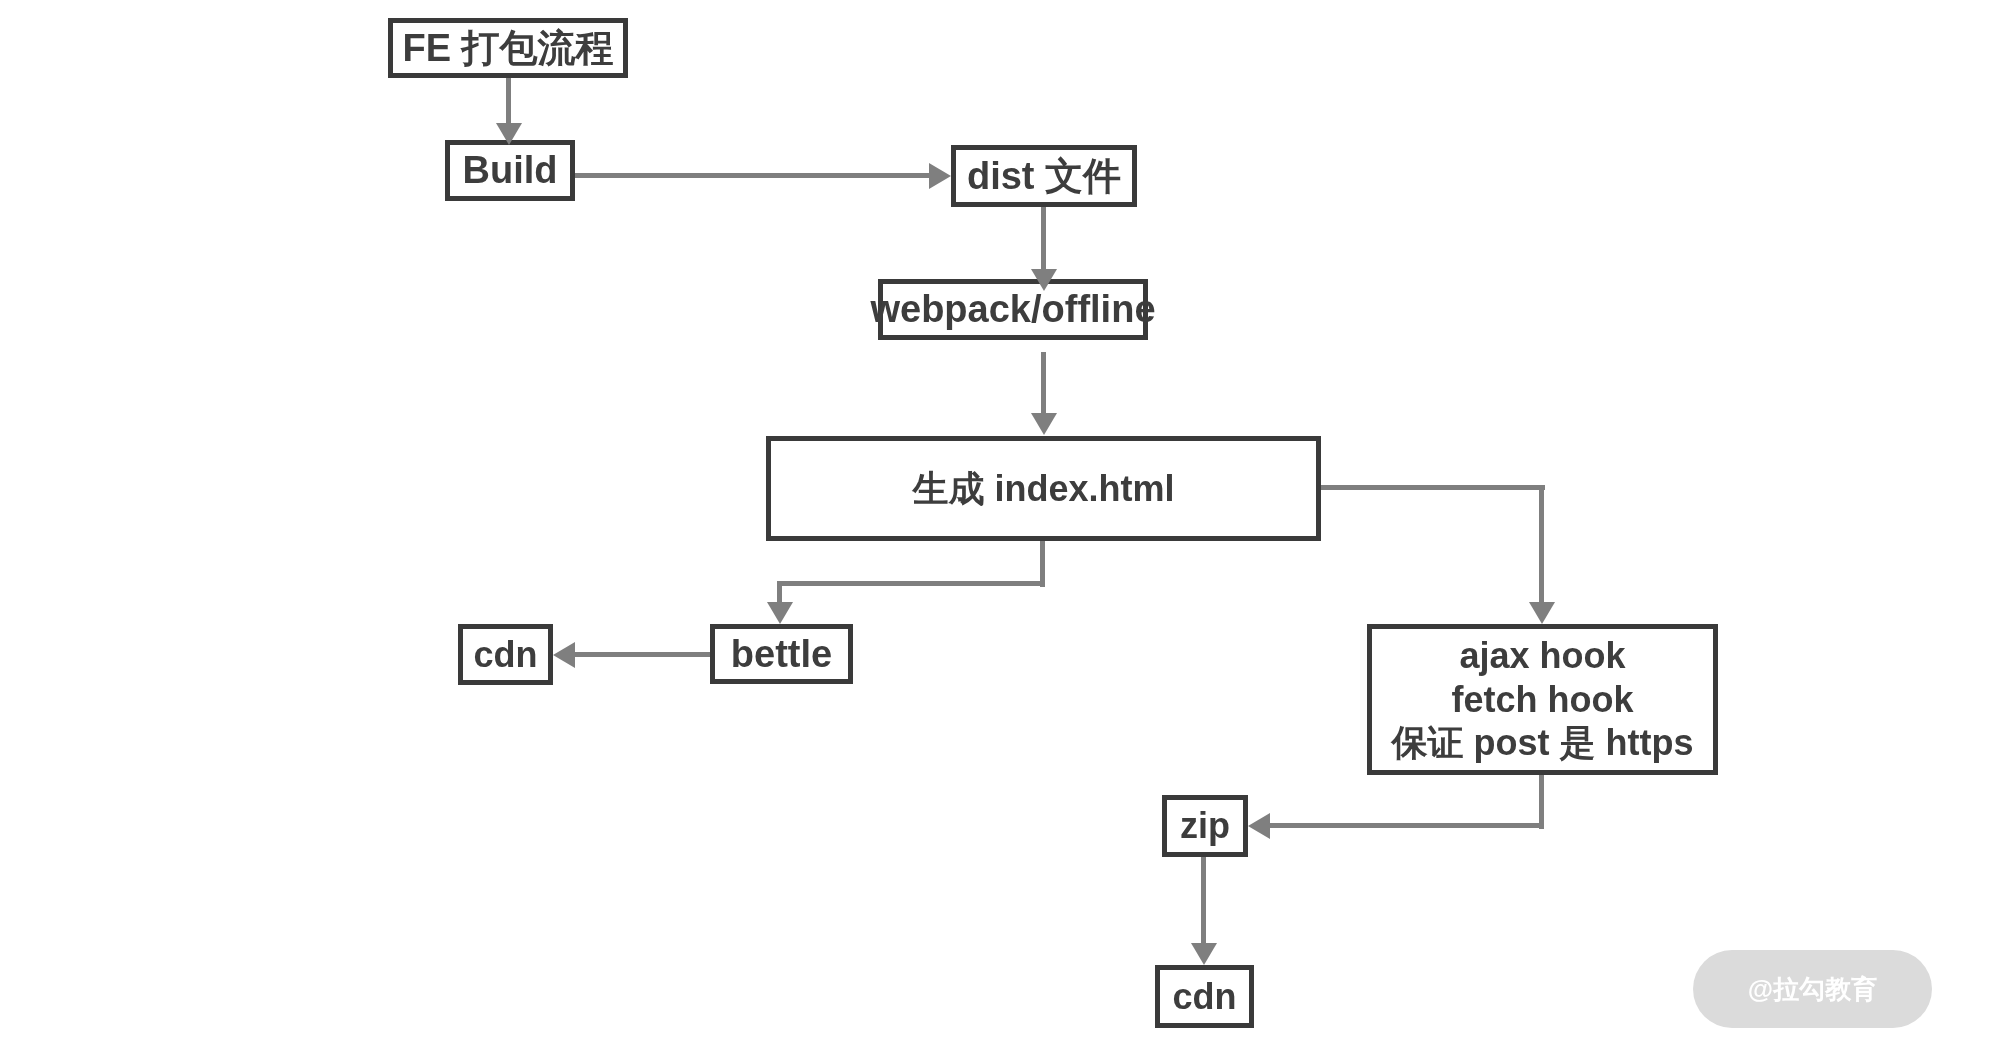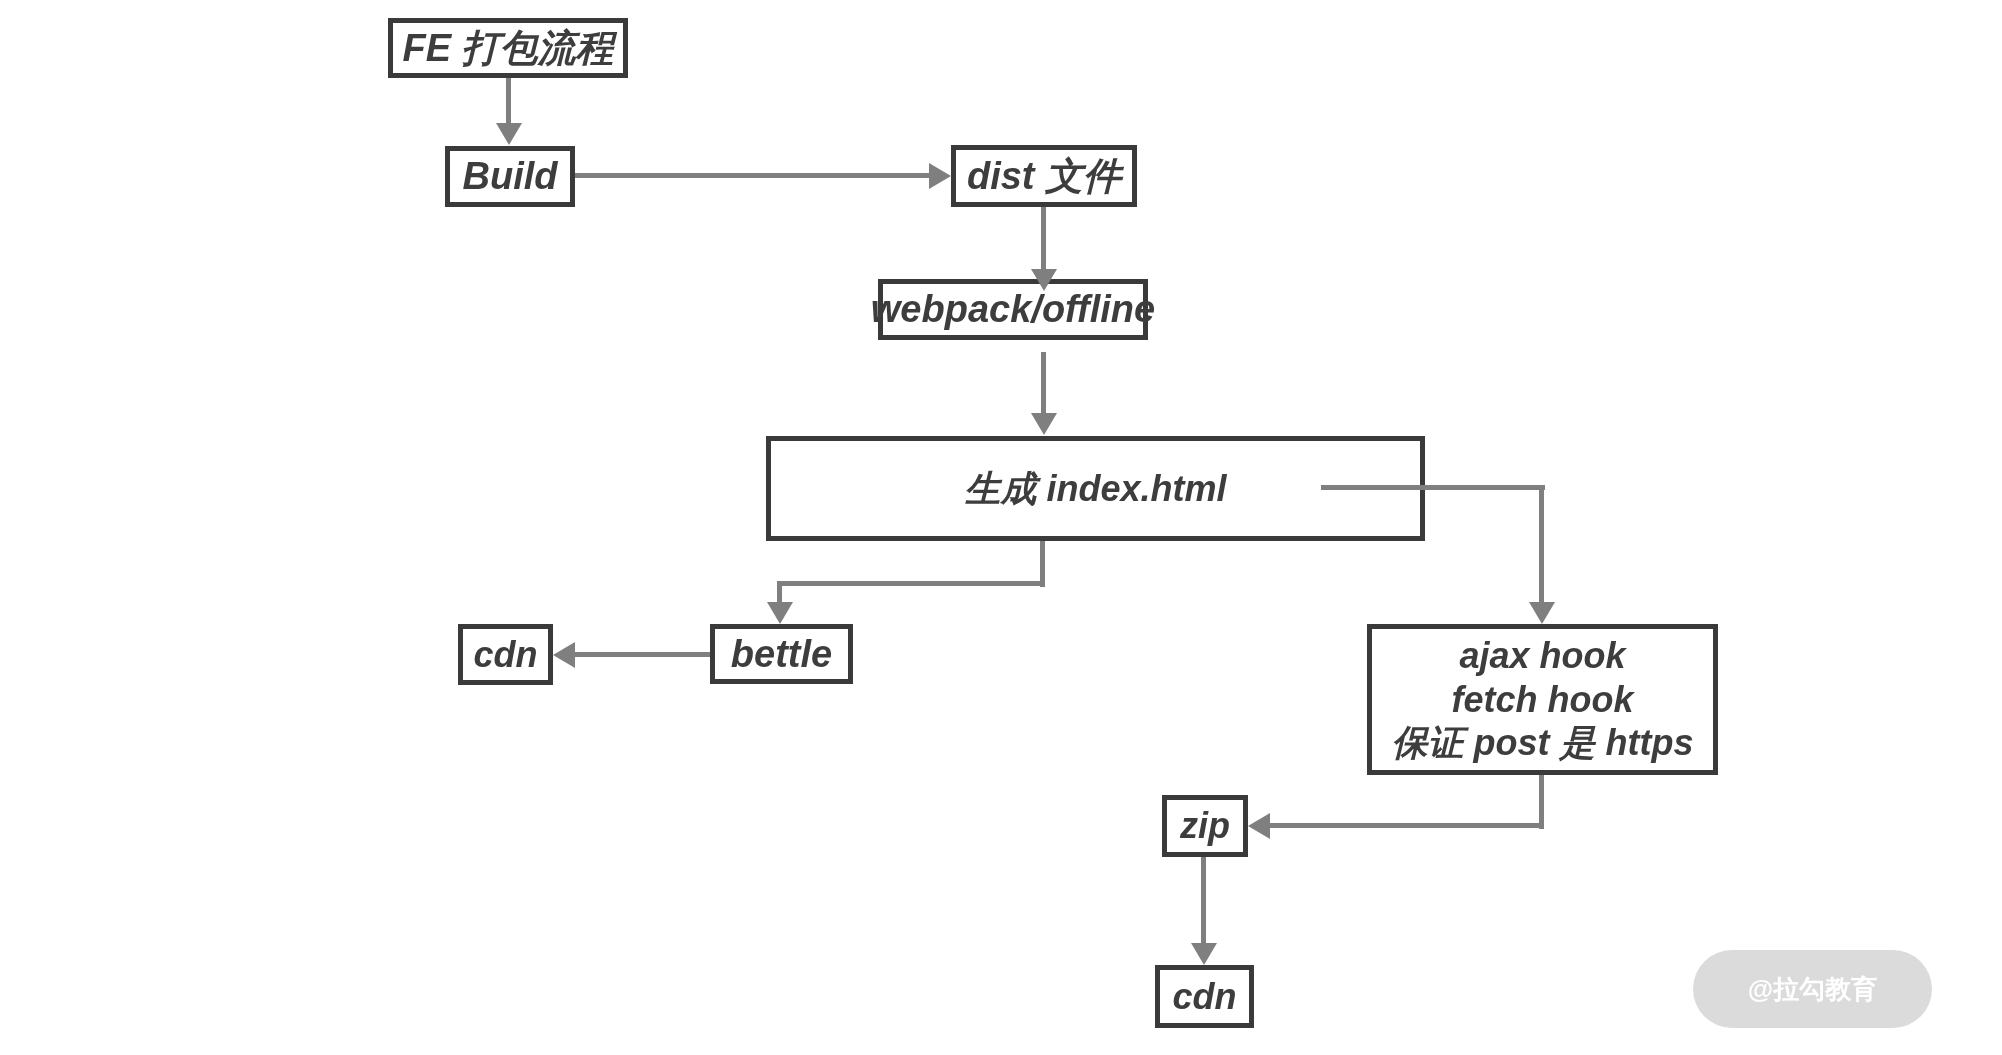--- a/index.html
+++ b/index.html
@@ -9,21 +9,21 @@
     background:#ffffff; overflow:hidden;
     font-family:"Liberation Sans","DejaVu Sans",sans-serif;
   }
   .node {
     position:absolute; background:#ffffff;
     border:5px solid #3a3a3a; color:#3d3d3d;
     font-weight:bold; text-align:center; white-space:nowrap;
     display:flex; flex-direction:column; align-items:center; justify-content:center;
     font-size:38px; line-height:1.22;
   }
-  .node .line { display:block;font-style:italic; }
+  .node .line { display:block; }
   .fs36 { font-size:36px; }
   .seg { position:absolute; background:#7f7f7f; }
   .head { position:absolute; width:0; height:0; }
   .head.down  { border-left:13px solid transparent; border-right:13px solid transparent; border-top:22px solid #7f7f7f; }
   .head.left  { border-top:13px solid transparent; border-bottom:13px solid transparent; border-right:22px solid #7f7f7f; }
   .head.right { border-top:13px solid transparent; border-bottom:13px solid transparent; border-left:22px solid #7f7f7f; }
   .watermark {
     position:absolute; left:1693px; top:950px; width:239px; height:78px;
     background:#dbdbdb; border-radius:40px; color:#ffffff;
     display:flex; align-items:center; justify-content:center;
@@ -32,33 +32,33 @@
 </style>
 </head>
 <body>
 
 <div class="canvas">
 
   <div class="node" style="left:388px; top:18px; width:240px; height:60px;">
     <span class="line">FE 打包流程</span>
   </div>
 
-  <div class="node" style="left:445px; top:146px; width:130px; height:61px;">
+  <div class="node" style="left:445px; top:140px; width:130px; height:61px;">
     <span class="line">Build</span>
   </div>
 
   <div class="node" style="left:951px; top:145px; width:186px; height:62px;">
     <span class="line">dist 文件</span>
   </div>
 
   <div class="node" style="left:878px; top:279px; width:270px; height:61px;">
     <span class="line">webpack/offline</span>
   </div>
 
-  <div class="node fs36" style="left:766px; top:436px; width:659px; height:105px;">
+  <div class="node fs36" style="left:766px; top:436px; width:555px; height:105px;">
     <span class="line">生成 index.html</span>
   </div>
 
   <div class="node fs36" style="left:458px; top:624px; width:95px; height:61px;">
     <span class="line">cdn</span>
   </div>
 
   <div class="node" style="left:710px; top:624px; width:143px; height:60px;">
     <span class="line">bettle</span>
   </div>

